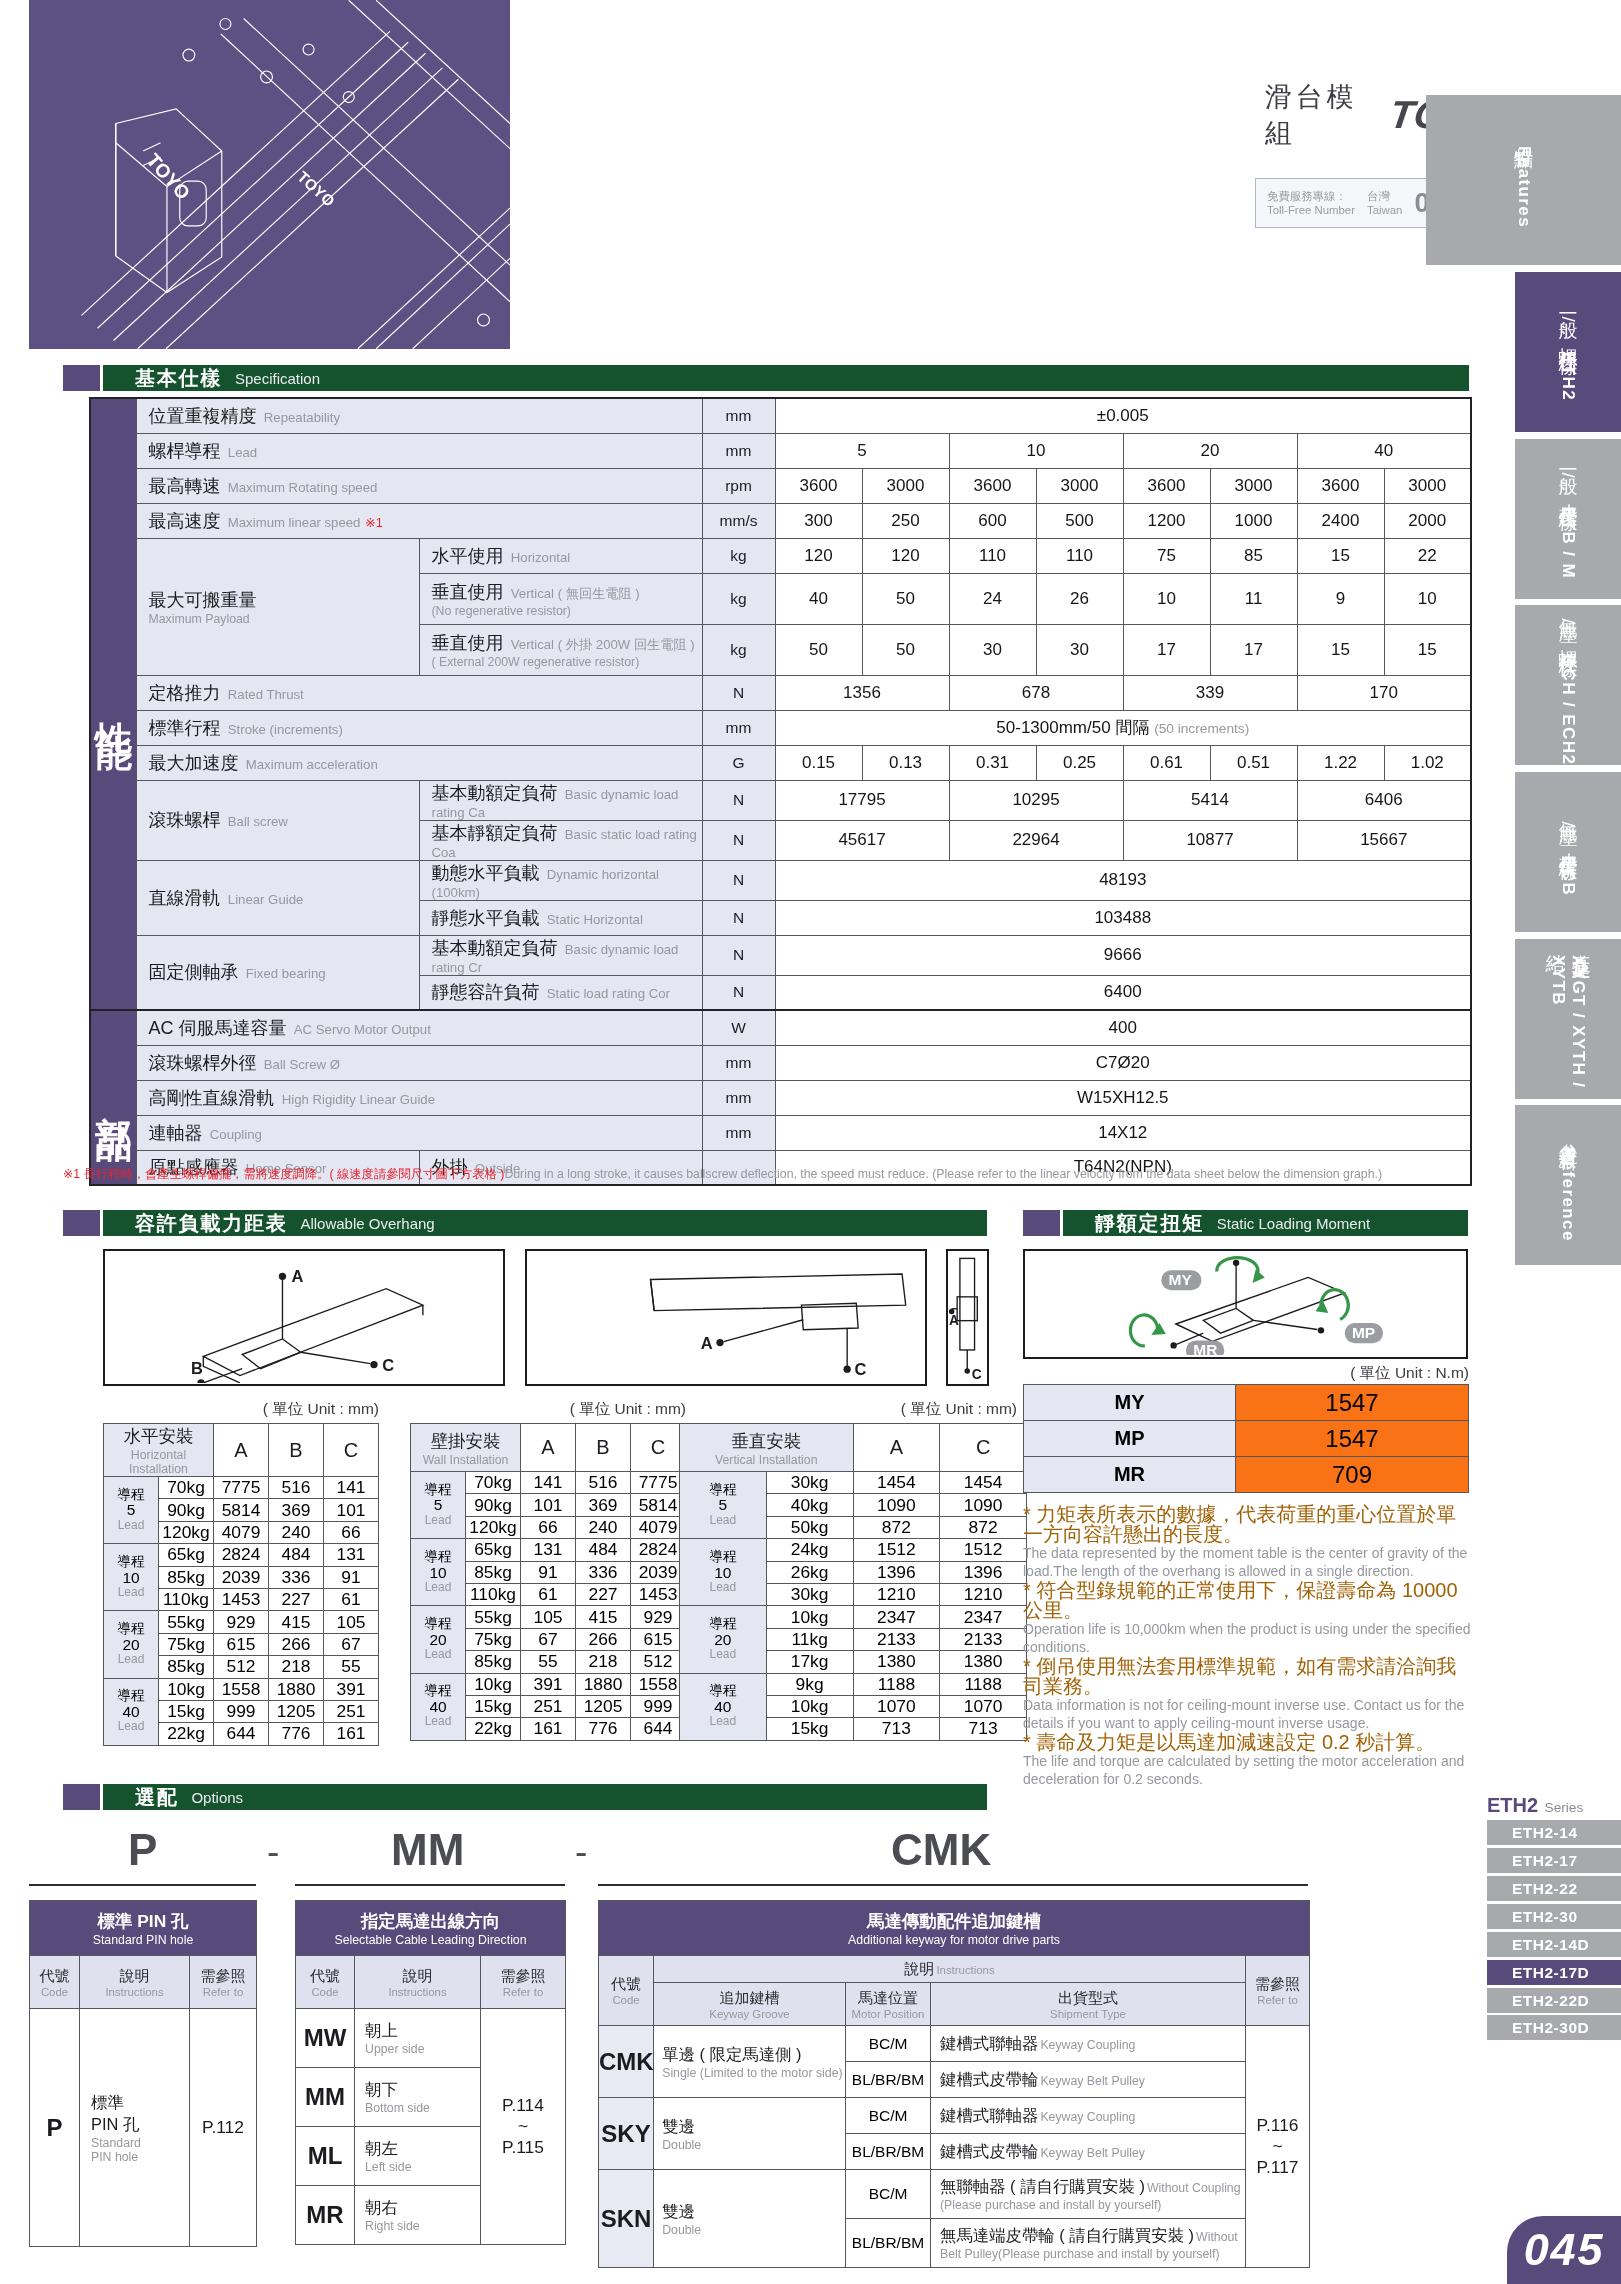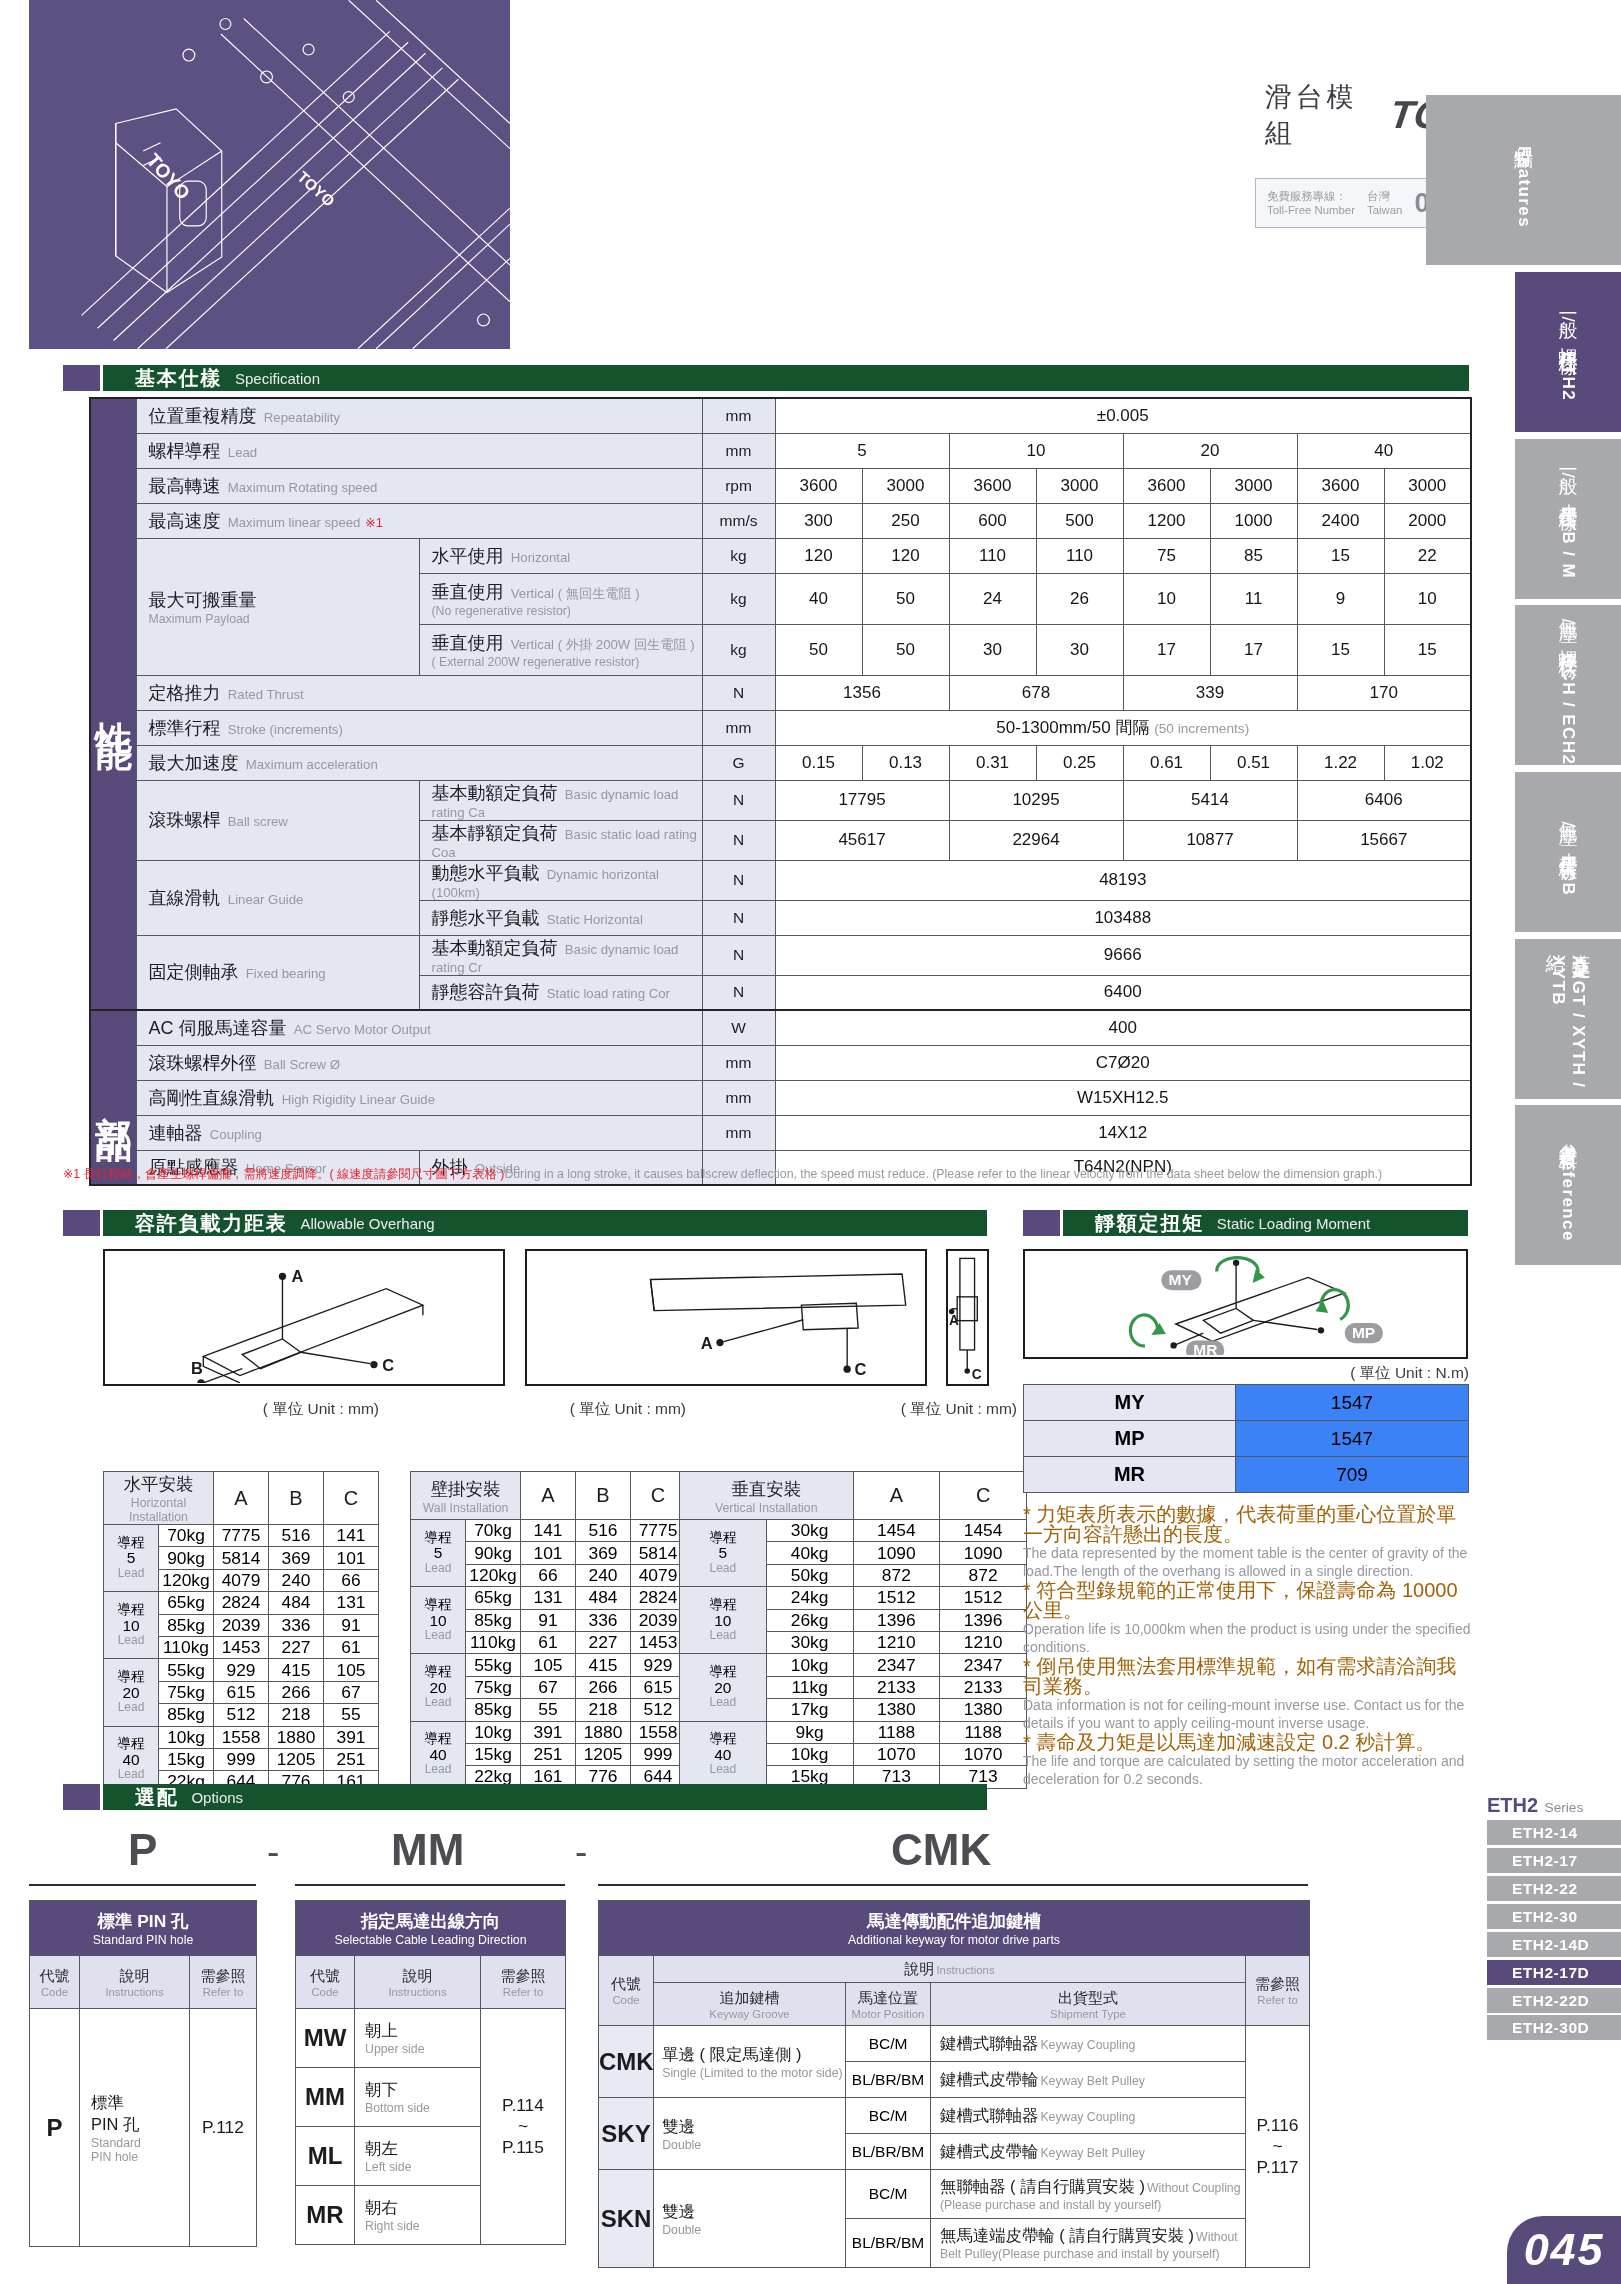--- a/index.html
+++ b/index.html
@@ -50,40 +50,40 @@
   #spec-table td.val .en { font-size:13.7px; color:#96989e; }
   .note { color:#e8222d; font-size:12.8px; margin-left:4.6px; }
   #spec-table tr.sect td { border-top:2.3px solid #232228; }
   #spec-footnote { left:63px; top:1166px; width:1412px; font-size:12.3px; line-height:16.4px; }
   #spec-footnote .fzh { color:#e8222d;text-align:center; }
   #spec-footnote .fen { color:#96989e; }
 
   
   .diagram-box { position:absolute; background:#fff; border:2.7px solid #1c1c20; }
   .unit-label { position:absolute; font-size:15.5px; color:#3a3a40; text-align:right; }
-  .oh-table { position:absolute; border-collapse:collapse; table-layout:fixed; border:1.4px solid #232228;margin-top:48px; }
+  .oh-table { position:absolute; border-collapse:collapse; table-layout:fixed; border:1.4px solid #232228; }
   .oh-table th, .oh-table td { border:0.9px solid #56575d; text-align:center; vertical-align:middle; }
   .oh-table thead tr { height:48px; }
   .oh-table tbody tr { height:22.4px; }
   .oh-title { background:#e4e6f1; }
   .oh-title .zh { display:block; font-size:17.4px; color:#1c1c20; font-weight:normal; }
   .oh-title .en { display:block; font-size:12.3px; color:#96989e; font-weight:normal; }
   .oh-col { background:#fff; font-size:20px; font-weight:normal; color:#1c1c20; }
   .oh-lead { background:#e4e6f1; line-height:15.5px; }
   .oh-lead .l-zh { display:block; font-size:13.7px; }
   .oh-lead .l-num { display:block; font-size:15.5px; }
   .oh-lead .l-en { display:block; font-size:12px; color:#96989e; }
   .oh-w { background:#fff; font-size:17.4px; }
   .oh-v { background:#fff; font-size:17.4px; }
   .oh-table tbody tr.gstart td { border-top:1.8px solid #232228; }
 
   #moment-table { left:1023px; top:1384px; width:445px; border-collapse:collapse; table-layout:fixed; border:1.4px solid #232228; }
   #moment-table td { border:0.9px solid #56575d; height:36px; text-align:center; vertical-align:middle; }
   #moment-table td.mlab { background:#e4e6f1; font-size:20px; font-weight:bold; }
-  #moment-table td.mval { background:#3b82f6; font-size:19px;margin-top:20px; }
+  #moment-table td.mval { background:#f97316; font-size:24px;margin-top:20px; }
   #moment-notes { left:1023px; top:1504px; width:450px; }
   .mnote .nzh { color:#a16207; font-size:20px; line-height:20px; }
   .mnote .nen { color:#96989e; font-size:14px; line-height:18px; }
 
   
   .code-big { position:absolute; font-size:44px; font-weight:bold; color:#4c4d53; }
   .code-dash { position:absolute; font-size:37px; color:#4c4d53; }
   .code-line { position:absolute; height:2.3px; background:#2c2c31; }
   .opt-table { position:absolute; border-collapse:collapse; table-layout:fixed; border:1.4px solid #232228; }
   .opt-table th, .opt-table td { border:0.9px solid #56575d; vertical-align:middle; text-align:center; }

